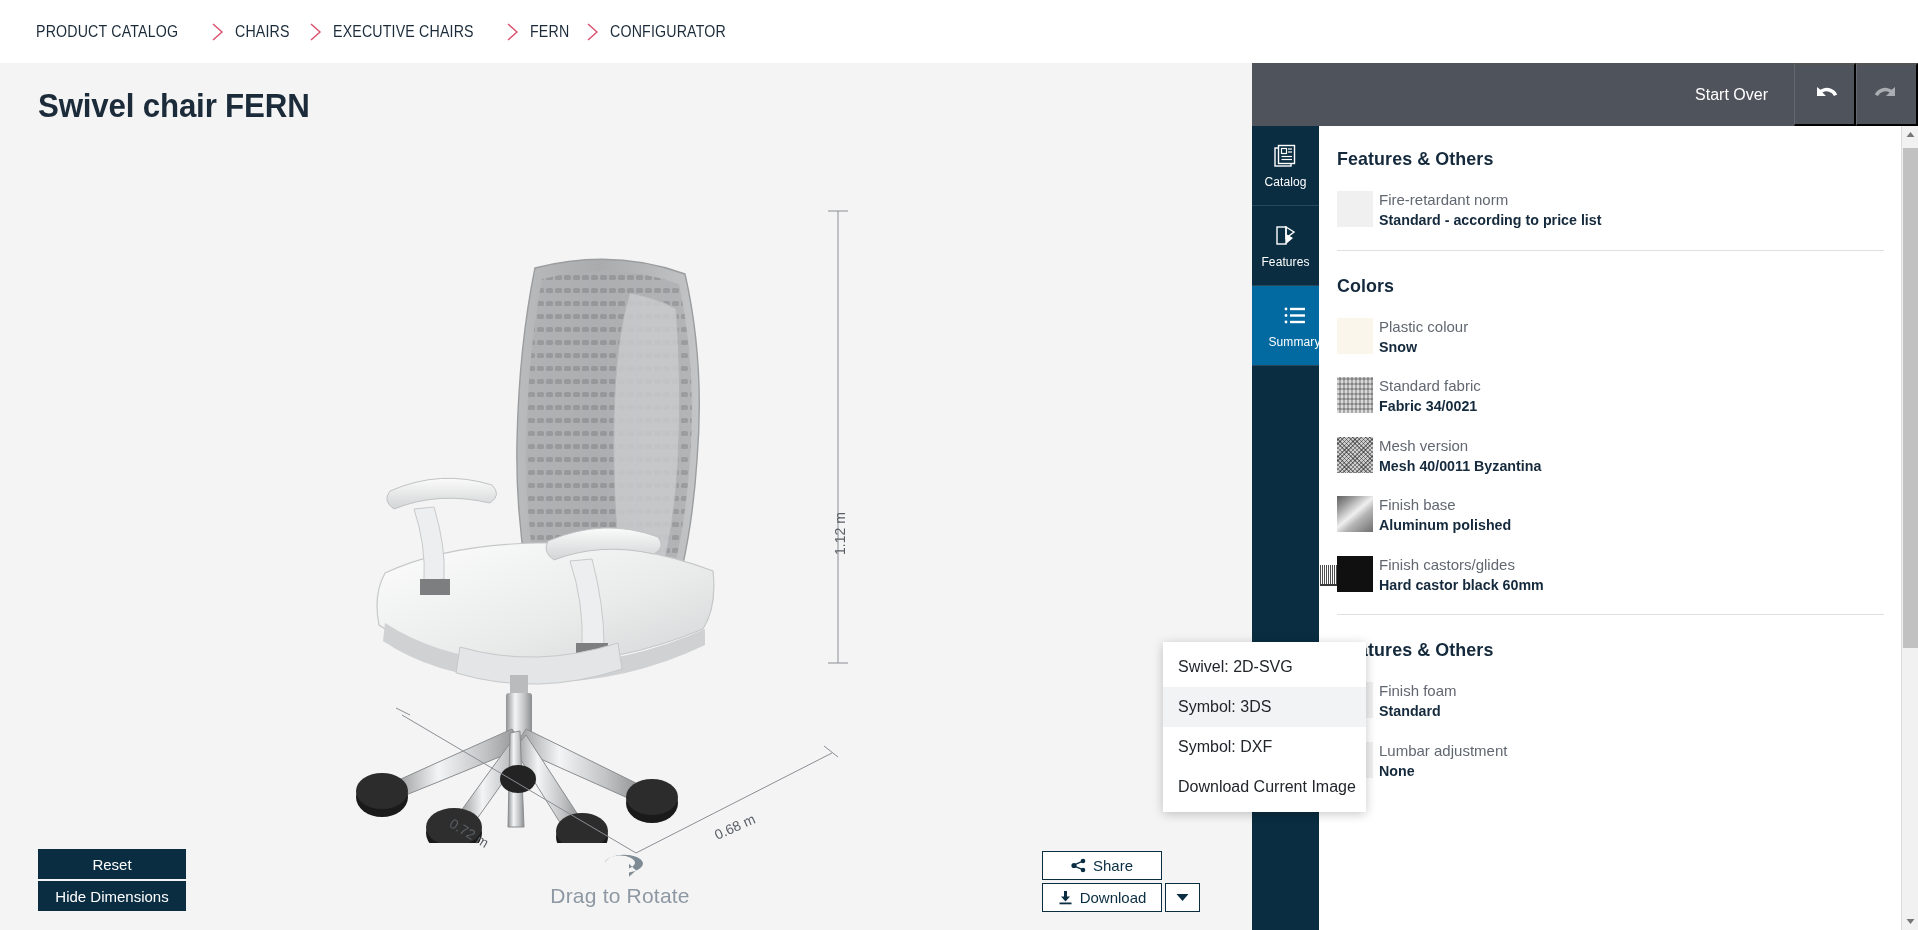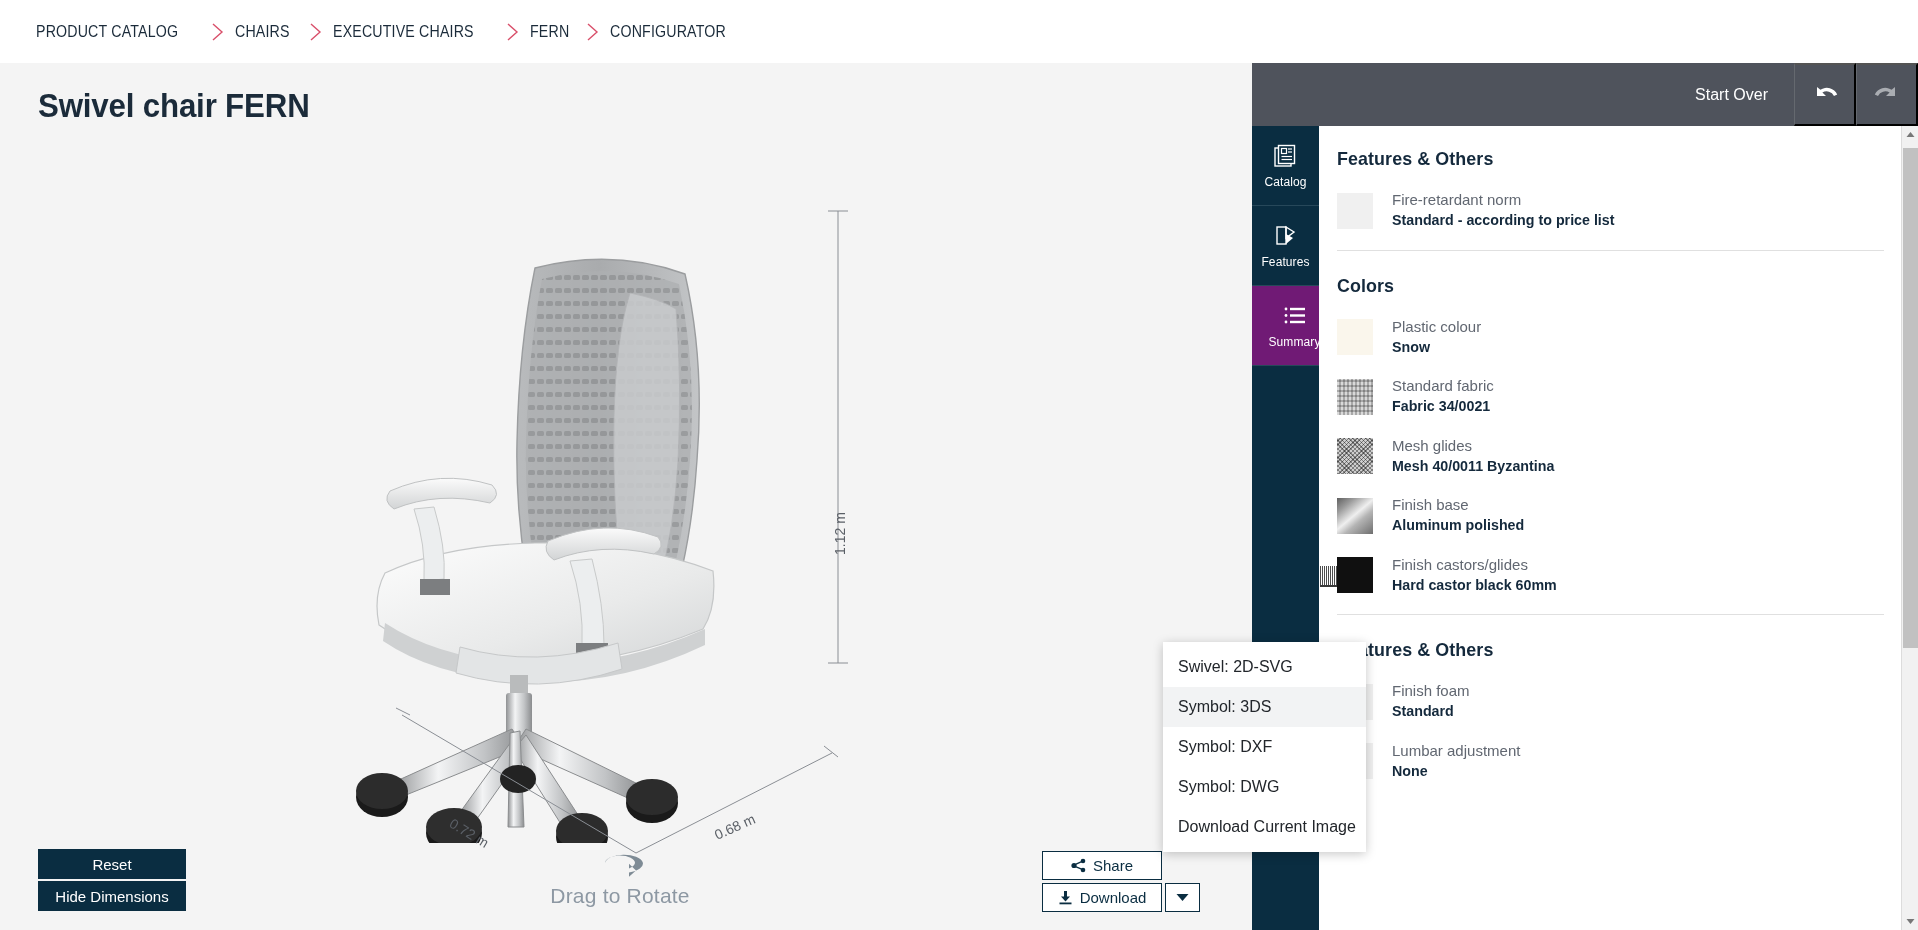--- a/index.html
+++ b/index.html
@@ -122,42 +122,42 @@
     background: #0a2d41;
   }
   .tab {
     width: 67px; height: 80px;
     display: flex; flex-direction: column;
     align-items: center; justify-content: center; gap: 6px;
     color: #ffffff; cursor: pointer;
     border-bottom: 1px solid #27485a;
     background: #0a2d41;
   }
-  .tab.active { background: #701a75; padding-left: 18px; }
+  .tab.active { background: #0369a1; padding-left: 18px; }
   .tab .tab-label { font-size: 12px; letter-spacing: .1px; }
 
   
   .panel-scroll {
     position: absolute; left: 67px; top: 63px;
     width: 599px; height: 804px;
     background: #ffffff;
     overflow: hidden;
   }
   .panel-inner { padding: 22px 34px 0 18px; position: relative; }
 
   .section-title {
     font-family: "Liberation Sans Narrow", "Liberation Sans", sans-serif;
     font-size: 19px; font-weight: 700; color: #14293c;
     margin: 0 0 20px 0; letter-spacing: .1px;
     transform: scaleX(0.94); transform-origin: left center;
   }
   .section-title.second { margin-top: 24px; }
 
   .opt-row {
-    display: flex; align-items: flex-end; gap: 19px;
+    display: flex; align-items: center; gap: 6px;
     margin-bottom: 21px;
   }
   .swatch {
     width: 36px; height: 36px; flex: none;
     background: #f0f0f0; border: none;
   }
   .swatch.snow { background: #faf6ec; }
   .swatch.fabric {
     background:
       repeating-linear-gradient(90deg, #d9d9d9 0 2px, #a8a8a8 2px 4px),
@@ -454,21 +454,21 @@
         <div class="opt-row">
           <span class="swatch fabric"></span>
           <span class="opt-text">
             <span class="opt-label">Standard fabric</span>
             <span class="opt-value">Fabric 34/0021</span>
           </span>
         </div>
         <div class="opt-row">
           <span class="swatch mesh"></span>
           <span class="opt-text">
-            <span class="opt-label">Mesh glides</span>
+            <span class="opt-label">Mesh version</span>
             <span class="opt-value">Mesh 40/0011 Byzantina</span>
           </span>
         </div>
         <div class="opt-row">
           <span class="swatch alu"></span>
           <span class="opt-text">
             <span class="opt-label">Finish base</span>
             <span class="opt-value">Aluminum polished</span>
           </span>
         </div>
@@ -540,17 +540,16 @@
           <path d="M0.5 1 L12.5 1 L6.5 8 Z" fill="#0a2d41"></path>
         </svg>
       </button>
     </div>
   </div>
 
   <div class="dropdown">
     <div class="dd-item">Swivel: 2D-SVG</div>
     <div class="dd-item highlight">Symbol: 3DS</div>
     <div class="dd-item">Symbol: DXF</div>
-    <div class="dd-item">Symbol: DWG</div>
     <div class="dd-item">Download Current Image</div>
   </div>
 
 </div>
 
 </body></html>

